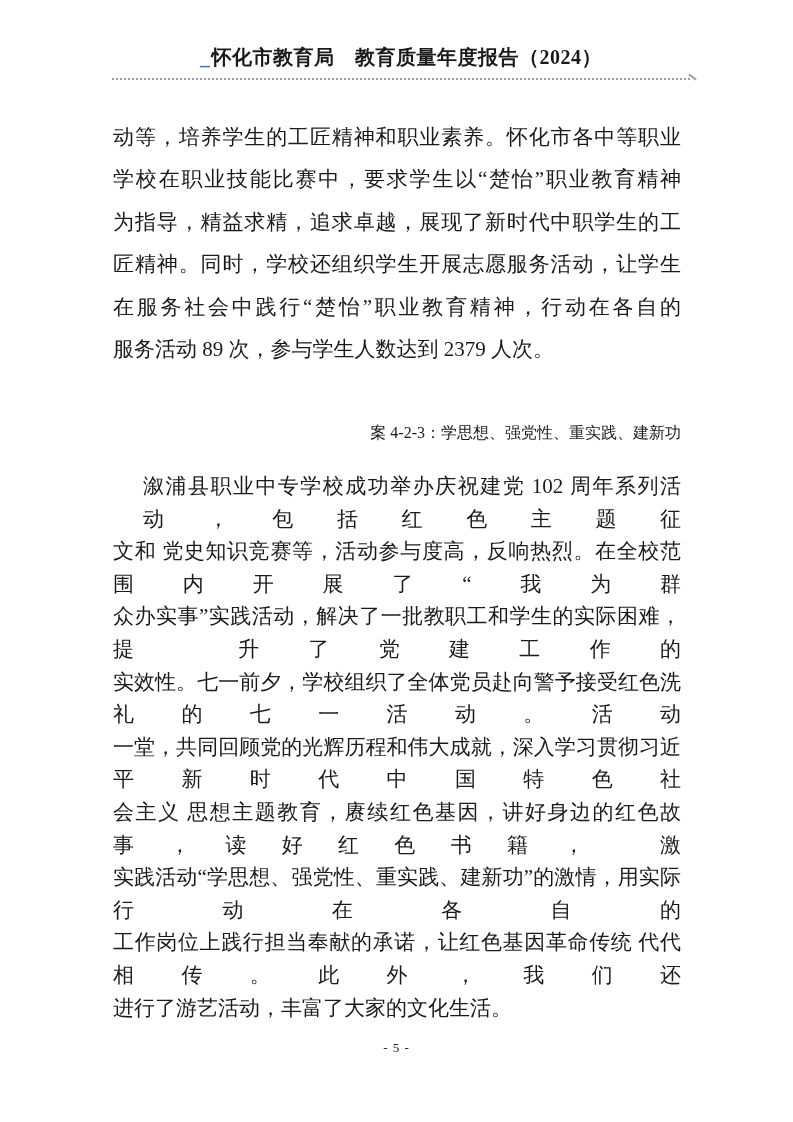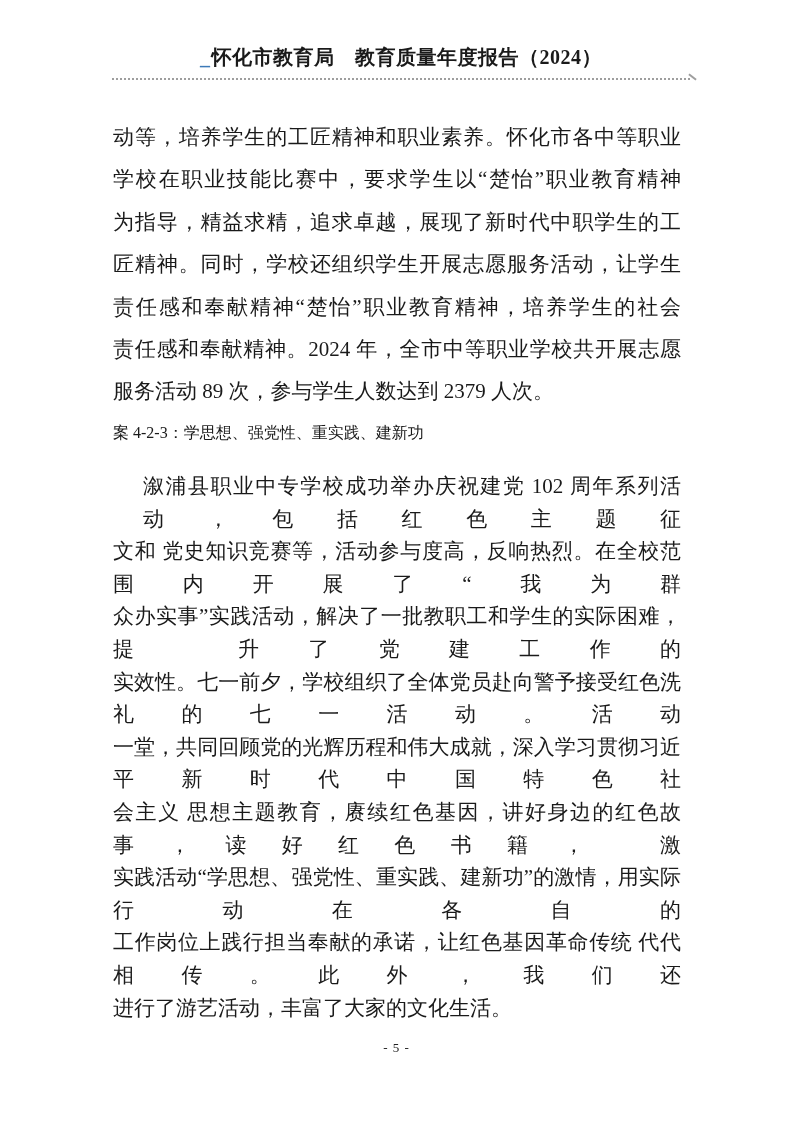--- a/index.html
+++ b/index.html
@@ -60,21 +60,21 @@
     text-align-last: justify;
     text-justify: inter-character;
   }
   .jline.last { text-align-last: left; }
   
   .caption {
     position: absolute;
     top: 421px;
     left: 113px;
     width: 568px;
-    text-align: left;
+    text-align: right;
     font-size: 16px;
     line-height: 24px;
   }
   
   .case-para {
     position: absolute;
     top: 470px;
     left: 113px;
     width: 568px;
     font-size: 21px;
@@ -105,22 +105,21 @@
     <div class="dotted-rule">
       <span class="rule-tick"></span>
     </div>
   </header>
 
   <section class="main-para">
     <div class="jline">动等，培养学生的工匠精神和职业素养。怀化市各中等职业</div>
     <div class="jline">学校在职业技能比赛中，要求学生以“楚怡”职业教育精神</div>
     <div class="jline">为指导，精益求精，追求卓越，展现了新时代中职学生的工</div>
     <div class="jline">匠精神。同时，学校还组织学生开展志愿服务活动，让学生</div>
-    <div class="jline">责任感和奉献精神“楚怡”职业教育精神，培养学生的社会</div>
-    <div class="jline">责任感和奉献精神。2024 年，全市中等职业学校共开展志愿</div>
+    <div class="jline">在服务社会中践行“楚怡”职业教育精神，行动在各自的</div>
     <div class="jline last">服务活动 89 次，参与学生人数达到 2379 人次。</div>
   </section>
 
   <div class="caption">案 4-2-3：学思想、强党性、重实践、建新功</div>
 
   <section class="case-para">
     <div class="jline indent">溆浦县职业中专学校成功举办庆祝建党 102 周年系列活动，包括红色主题征</div>
     <div class="jline">文和 党史知识竞赛等，活动参与度高，反响热烈。在全校范围内开展了“我为群</div>
     <div class="jline">众办实事”实践活动，解决了一批教职工和学生的实际困难，提 升了党建工作的</div>
     <div class="jline">实效性。七一前夕，学校组织了全体党员赴向警予接受红色洗礼的七一活动。活动</div>

